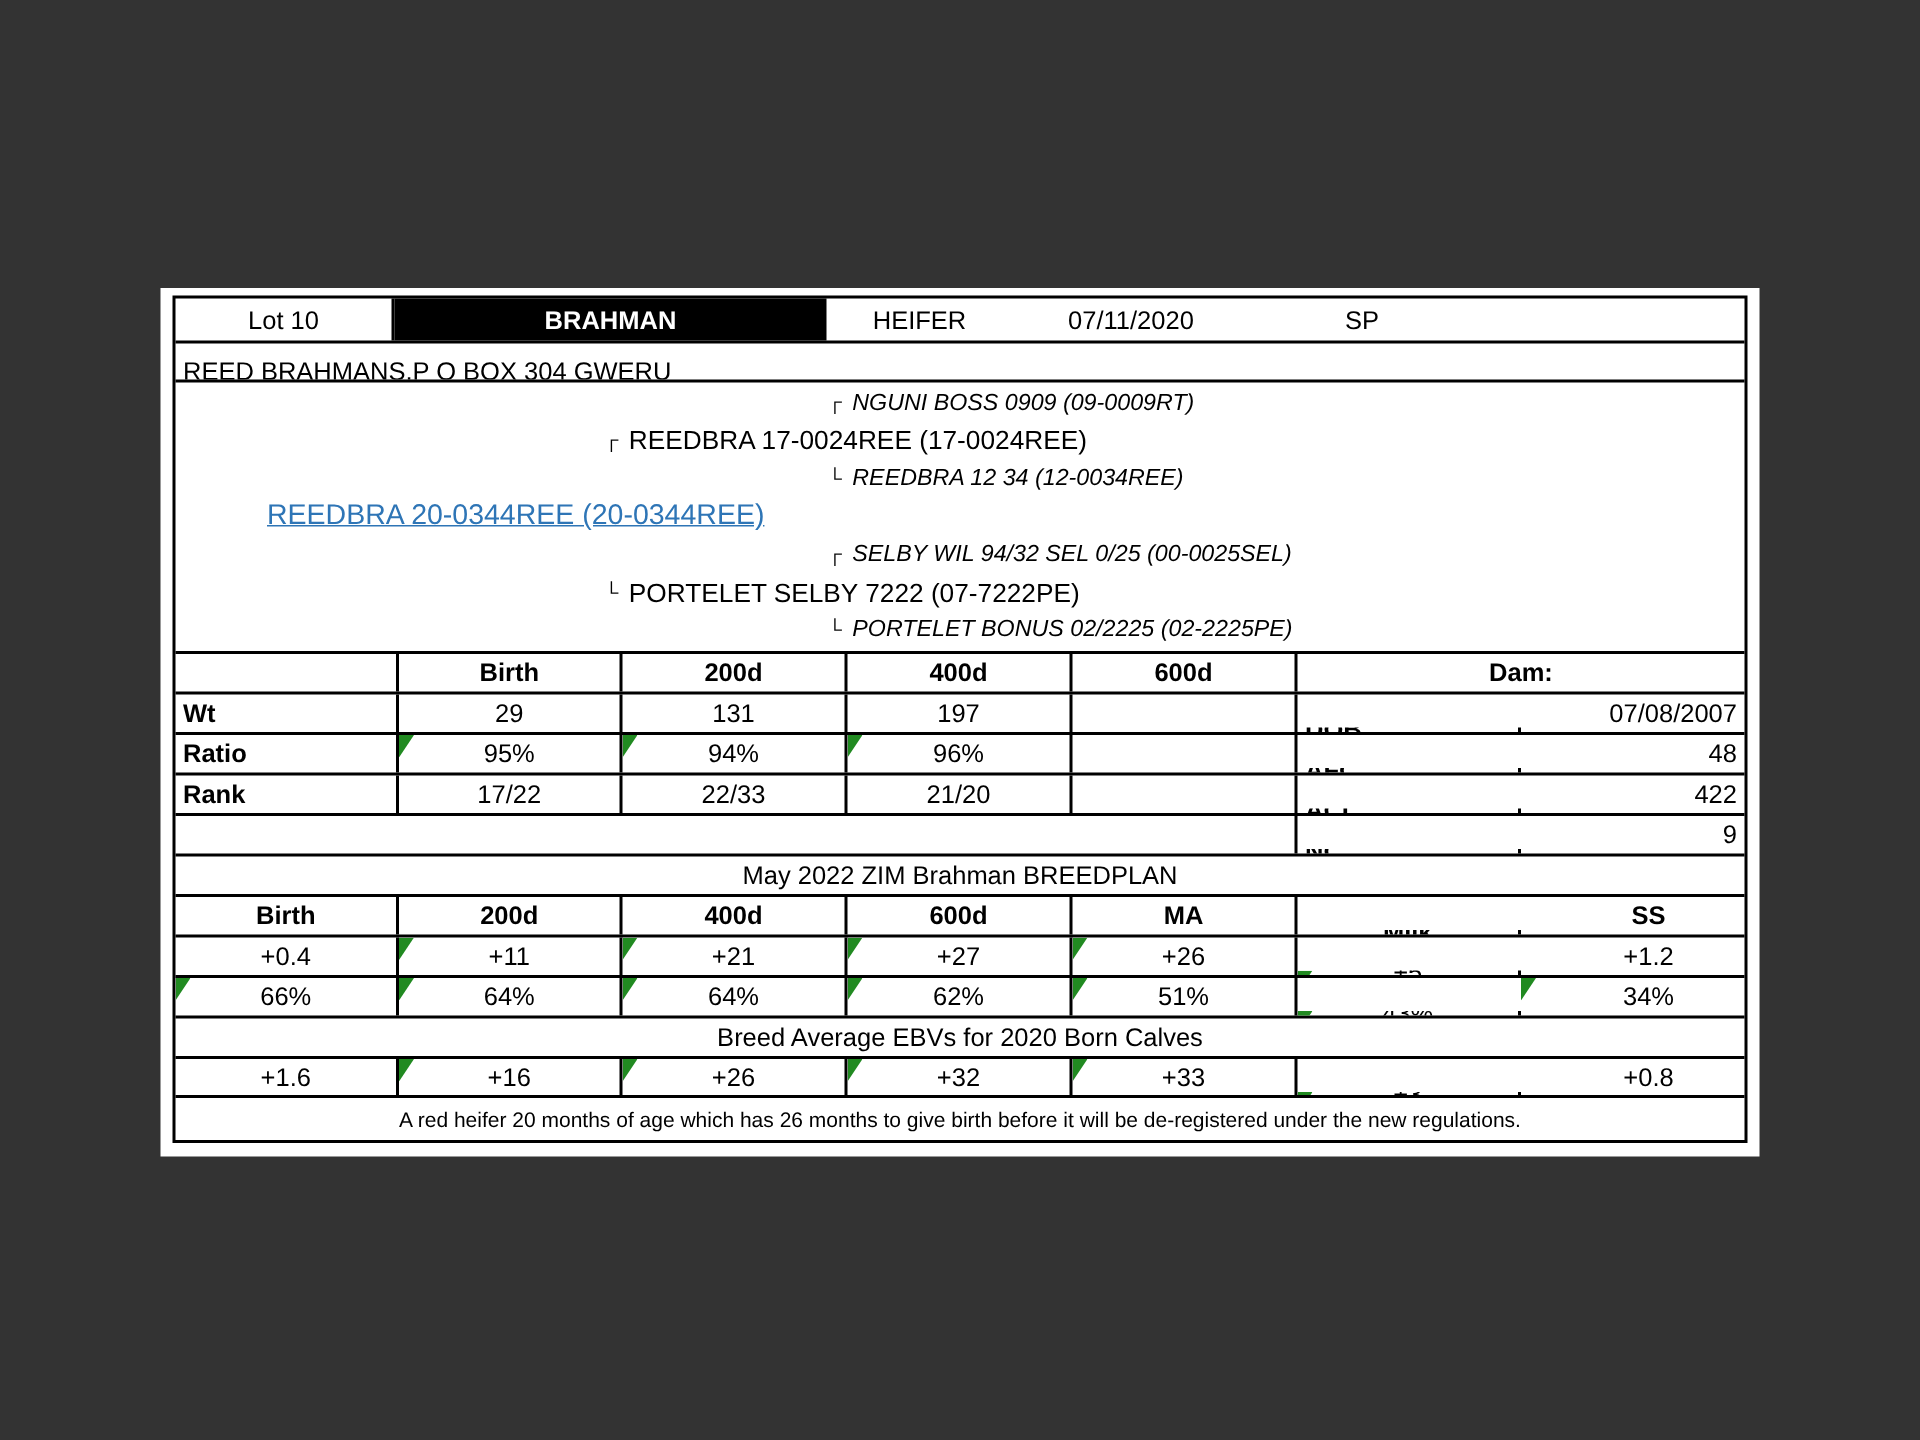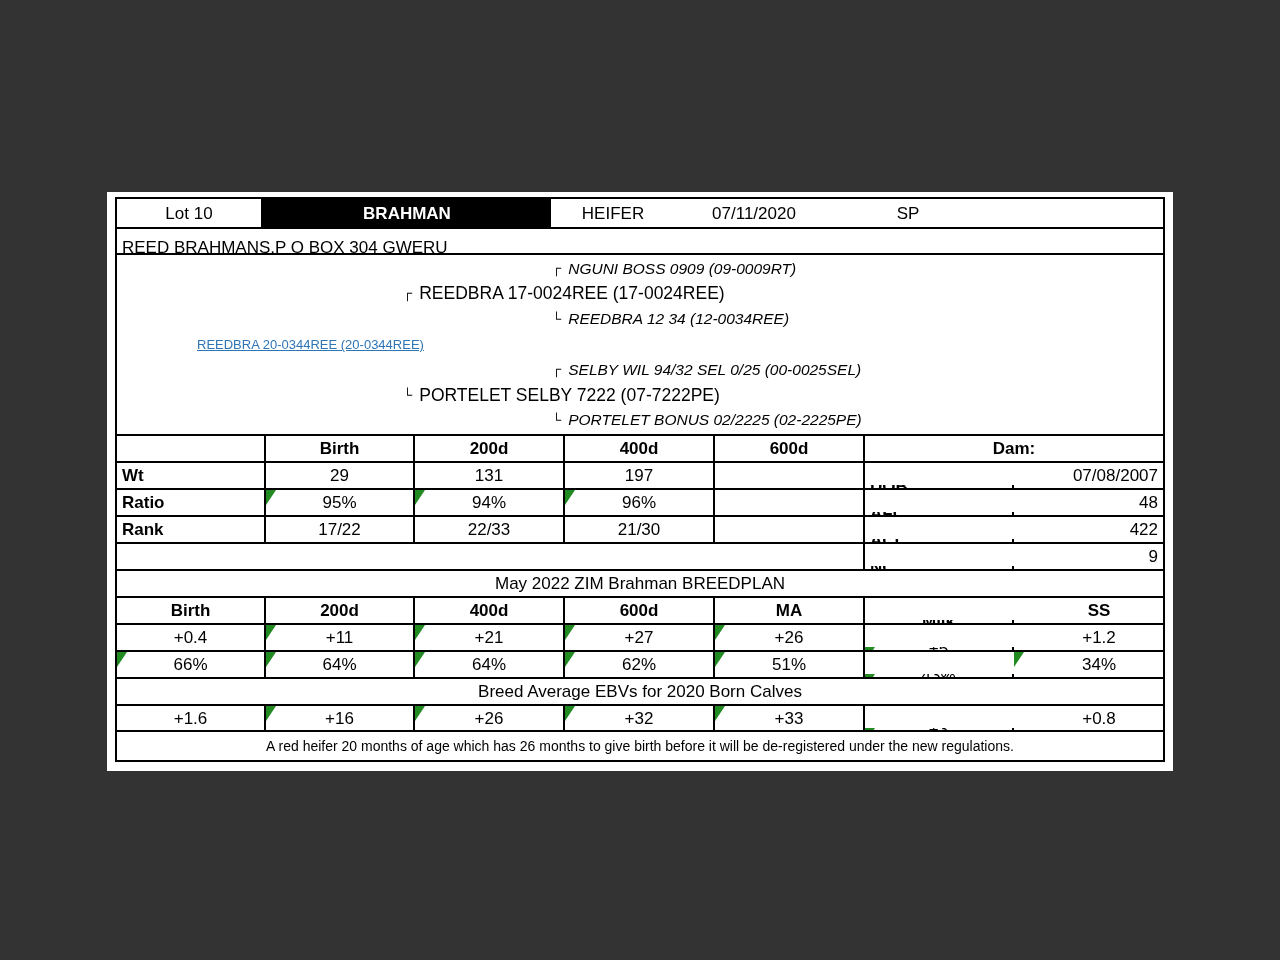--- a/index.html
+++ b/index.html
@@ -44,21 +44,21 @@
   .ownerrow .cell{width:100%;margin-top:12px;}
 
   
   .pedigree{
     height:181px;box-sizing:border-box;border-bottom:2px solid #000;
     display:flex;flex-direction:column;padding:1px 0;
   }
   .ped-line{flex:1;display:flex;align-items:center;white-space:nowrap;}
   .ped-line.g3{padding-left:435px;font-style:italic;font-size:15.5px;}
   .ped-line.g2{padding-left:286px;font-size:17.5px;}
-  .ped-line.subject{padding-left:80px;font-size:13px;}
+  .ped-line.subject{padding-left:61px;font-size:19px;}
   .bracket{font-style:normal;font-size:13px;margin-right:7px;position:relative;top:-1px;}
   .animal-link{color:#2e75b6;text-decoration:underline;cursor:pointer;}
 
   
   .r27{height:27px;}
   .r26{height:26px;border-bottom:2px solid #000;}
   .c0{width:149px;}
   .c1{width:149px;}
   .c2{width:150px;}
   .c3{width:150px;}
@@ -152,21 +152,21 @@
       <div class="cell c3 bR flag">96%</div>
       <div class="cell c4 bR"></div>
       <div class="cell c5 bR bold left">AFC</div>
       <div class="cell c6 right">48</div>
     </div>
 
     <div class="row r27">
       <div class="cell c0 bR bold left">Rank</div>
       <div class="cell c1 bR">17/22</div>
       <div class="cell c2 bR">22/33</div>
-      <div class="cell c3 bR">21/30</div>
+      <div class="cell c3 bR">21/20</div>
       <div class="cell c4 bR"></div>
       <div class="cell c5 bR bold left">ACI</div>
       <div class="cell c6 right">422</div>
     </div>
 
     <div class="row r27">
       <div class="cell cNcPad bR"></div>
       <div class="cell c5 bR bold left">NC</div>
       <div class="cell c6 right">9</div>
     </div>

